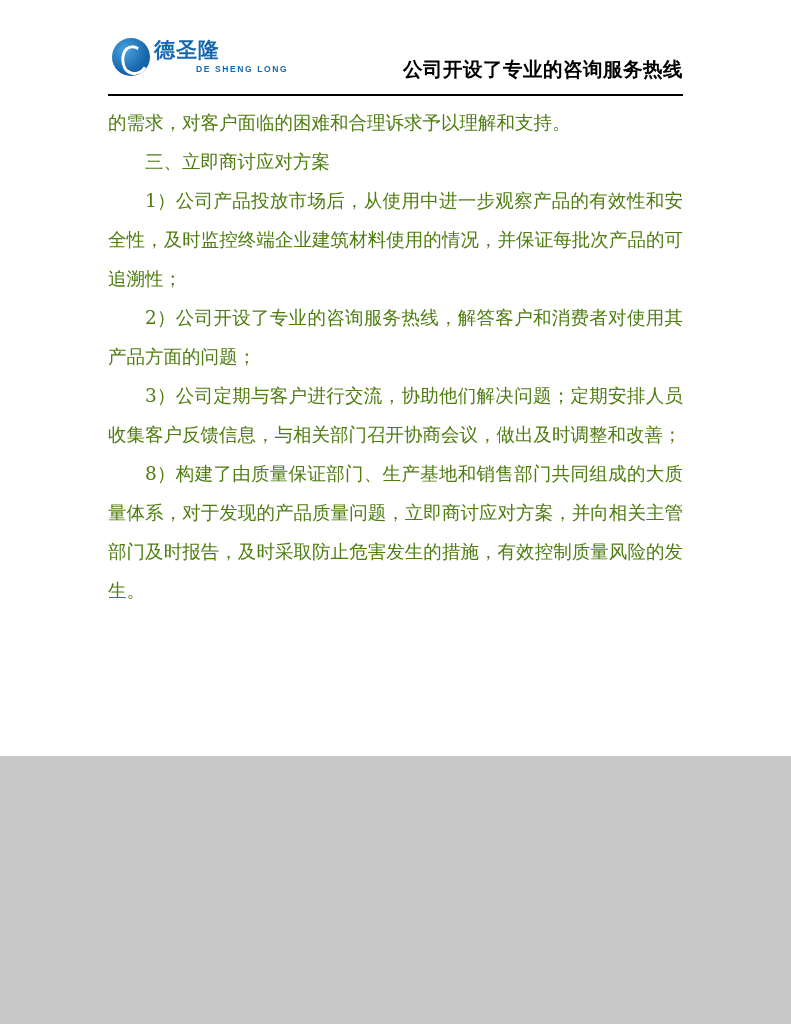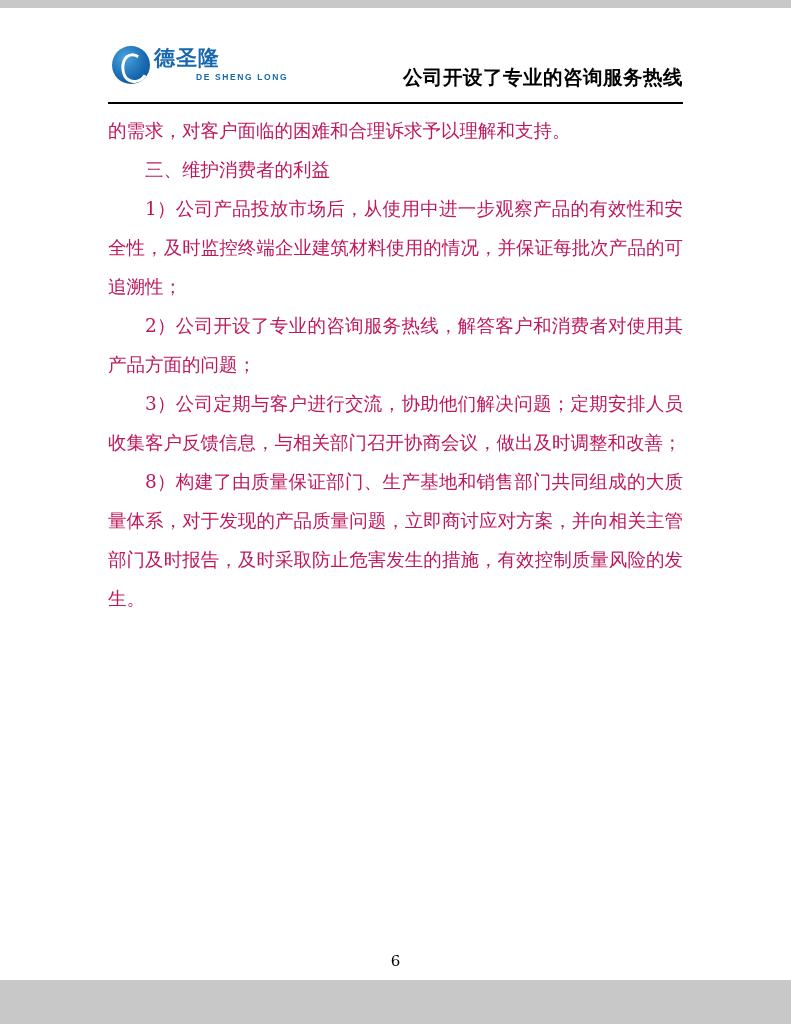--- a/index.html
+++ b/index.html
@@ -3,23 +3,23 @@
 <meta charset="utf-8">
 <style>
   html, body {
     margin: 0;
     padding: 0;
     background: #c8c8c8;
   }
   .page {
     position: relative;
     width: 791px;
-    height: 972px;
+    height: 756px;
     background: #ffffff;
-    margin: 8px auto;
+    margin: 0 auto;
     overflow: hidden;
     font-family: "DejaVu Sans", "Liberation Sans", sans-serif;
     color: #000000;
   }
 
   
   .header {
     position: absolute;
     top: 34px;
     left: 108px;
@@ -99,21 +99,21 @@
 
   
   .content {
     position: absolute;
     left: 108px;
     right: 108px;
     top: 103px;
     font-family: "DejaVu Serif", "Liberation Serif", serif;
     font-size: 18.5px;
     line-height: 39px;
-    color: #be185d;
+    color: #4d7c0f;
     text-align: justify;
     text-justify: inter-ideograph;
   }
   .content p {
     margin: 0;
     padding: 0;
     text-align: justify;
     text-justify: inter-ideograph;
   }
   .p-indent { text-indent: 2em; }
@@ -144,21 +144,21 @@
       <div class="logo-cn">德圣隆</div>
       <div class="logo-en">DE SHENG LONG</div>
     </div>
     <div class="company-name">公司开设了专业的咨询服务热线</div>
   </div>
 
   <div class="header-rule"></div>
 
   <div class="content">
     <p class="p-noindent">的需求，对客户面临的困难和合理诉求予以理解和支持。</p>
-    <p class="p-indent">三、维护消费者的利益</p>
+    <p class="p-indent">三、立即商讨应对方案</p>
     <p class="p-indent">1）公司产品投放市场后，从使用中进一步观察产品的有效性和安全性，及时监控终端企业建筑材料使用的情况，并保证每批次产品的可追溯性；</p>
     <p class="p-indent">2）公司开设了专业的咨询服务热线，解答客户和消费者对使用其产品方面的问题；</p>
     <p class="p-indent">3）公司定期与客户进行交流，协助他们解决问题；定期安排人员收集客户反馈信息，与相关部门召开协商会议，做出及时调整和改善；</p>
     <p class="p-indent">8）构建了由质量保证部门、生产基地和销售部门共同组成的大质量体系，对于发现的产品质量问题，立即商讨应对方案，并向相关主管部门及时报告，及时采取防止危害发生的措施，有效控制质量风险的发生。</p>
   </div>
 
   <div class="page-number">6</div>
 
 </div>
 

